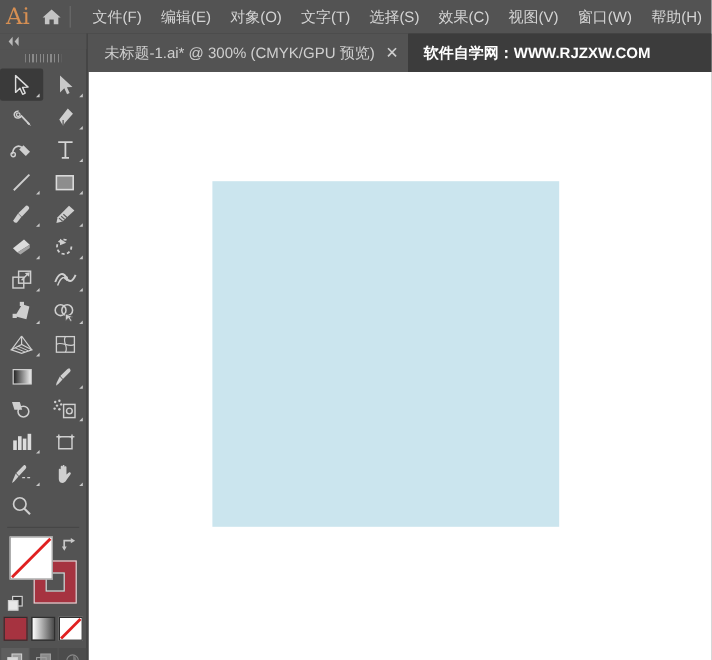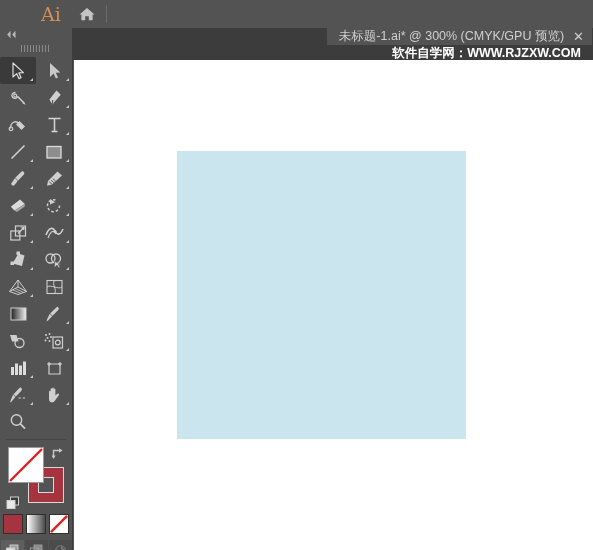--- a/index.html
+++ b/index.html
@@ -73,21 +73,20 @@
 
   
   .tabbar {
     position: absolute;
     left: 0; top: 28px;
     width: 593px; height: 32px;
     background: #3c3c3c;
     display: flex;
     align-items: flex-end;
     box-sizing: border-box;
-    flex-direction: column;
   }
   .tabbar-left-pad {
     width: 75px; height: 32px;
     background: #535353;
   }
   .doc-tab {
     height: 32px;
     background: #535353;
     display: flex;
     align-items: center;
@@ -283,27 +282,38 @@
     width: 289px;
     height: 288px;
   }
 </style>
 </head>
 <body>
 
 <div id="app">
 
   <div class="menubar">
-    <div class="ai-logo" style="color: rgb(214, 143, 83); padding-left: 32px;">Ai</div>
+    <div class="ai-logo" style="color: rgb(214, 143, 83);">Ai</div>
     <div class="home-btn">
       <svg width="18" height="16" viewBox="0 0 18 16" aria-hidden="true">
         <path d="M9 2 L16.5 8.6 L14.6 8.6 L14.6 14.2 L10.8 14.2 L10.8 10.2 L7.2 10.2 L7.2 14.2 L3.4 14.2 L3.4 8.6 L1.5 8.6 Z" fill="#c4c4c4"></path>
       </svg>
     </div>
     <div class="menu-divider"></div>
+    <div class="menu-items">
+      <div class="menu-item">文件(F)</div>
+      <div class="menu-item">编辑(E)</div>
+      <div class="menu-item">对象(O)</div>
+      <div class="menu-item">文字(T)</div>
+      <div class="menu-item">选择(S)</div>
+      <div class="menu-item">效果(C)</div>
+      <div class="menu-item">视图(V)</div>
+      <div class="menu-item">窗口(W)</div>
+      <div class="menu-item">帮助(H)</div>
+    </div>
   </div>
 
   <div class="tabbar">
     <div class="tabbar-left-pad"></div>
     <div class="doc-tab">
       <span class="doc-tab-label">未标题-1.ai* @ 300% (CMYK/GPU 预览)</span>
       <span class="doc-tab-close">✕</span>
     </div>
     <div class="promo-tab">
       <span class="promo-label">软件自学网：WWW.RJZXW.COM</span>

